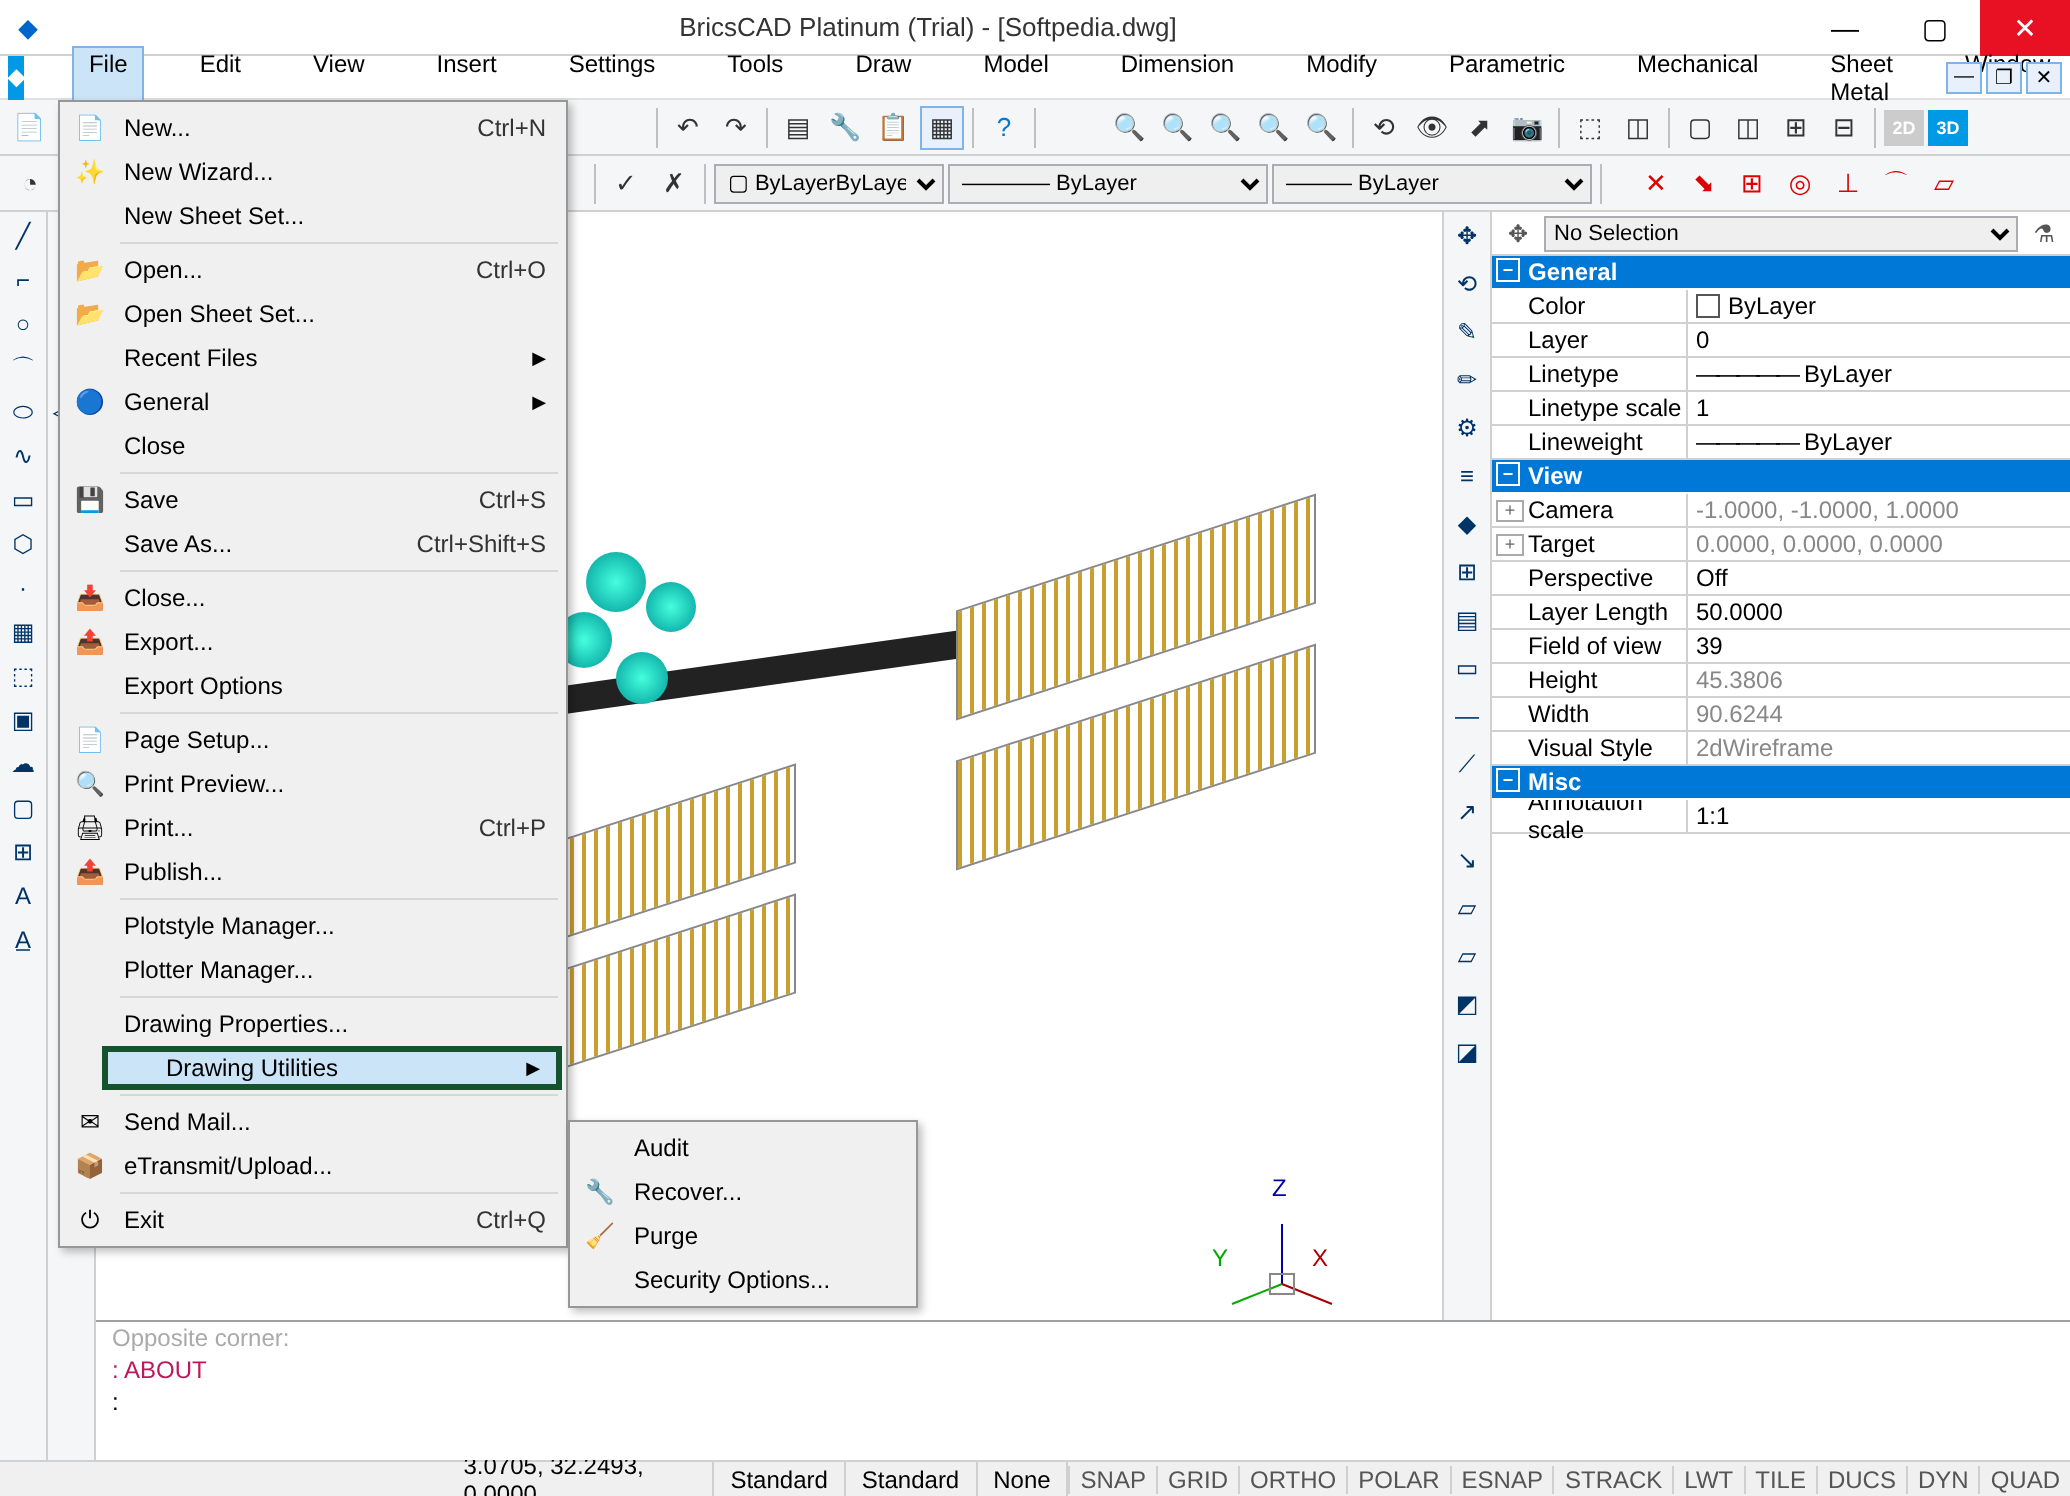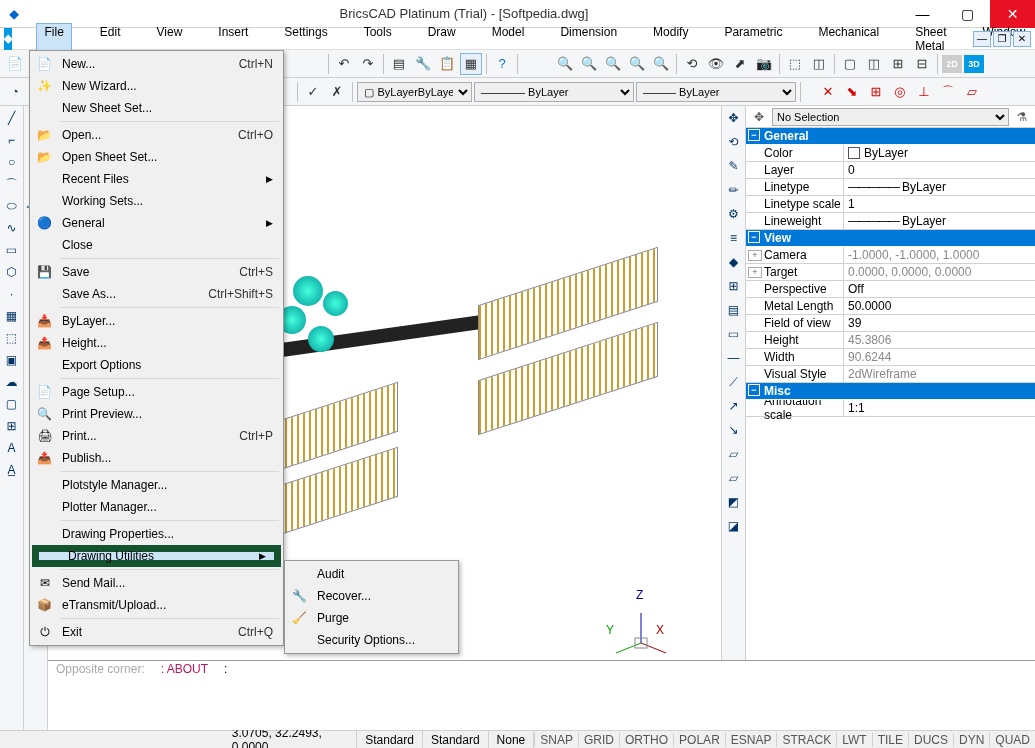--- a/index.html
+++ b/index.html
@@ -49,38 +49,38 @@
 .prop-row .pm2 { width:14px; text-align:center; font-size:9px; color:#666; border:1px solid #aaa; margin-left:2px; height:11px; line-height:9px; }
 .prop-row .pm2spacer { width:16px; }
 .prop-row .pname { width:82px; padding-left:2px; border-right:1px solid #d0d0d0; height:100%; display:flex; align-items:center; }
 .prop-row .pval { flex:1; padding-left:4px; display:flex; align-items:center; gap:4px; }
 .prop-row .pval.gray { color:#888; }
 .swatch { width:12px; height:12px; border:1px solid #555; background:#fff; }
 
 
 .dropdown { position:absolute; top:50px; left:29px; width:255px; background:#f0f0f0; border:1px solid #979797; box-shadow:2px 2px 4px rgba(0,0,0,0.25); z-index:100; padding:2px; }
 .dd-item { height:22px; display:flex; align-items:center; position:relative; padding-left:30px; }
-.dd-item.highlighted { background:#cce4f7; border:7px solid #14532d; padding-left:29px; }
+.dd-item.highlighted { background:#cce4f7; border:3px solid #14532d; padding-left:29px;margin-left:19px; }
 .dd-item .ddicon { position:absolute; left:4px; width:18px; height:18px; display:flex; align-items:center; justify-content:center; font-size:12px; }
 .dd-item .ddlabel { flex:1; }
 .dd-item .ddshort { color:#333; padding-right:8px; }
 .dd-item .ddarrow { padding-right:8px; font-size:9px; }
 .dd-sep { height:1px; background:#d7d7d7; margin:2px 2px 2px 28px; }
 
 
 .submenu { position:absolute; top:560px; left:284px; width:175px; background:#f0f0f0; border:1px solid #979797; box-shadow:2px 2px 4px rgba(0,0,0,0.25); z-index:101; padding:2px; }
 
 
 .axis { position:absolute; right:40px; bottom:60px; font-size:10px; }
 .axis .z { color:#00a; position:absolute; top:-30px; left:5px; }
 .axis .y { color:#0a0; position:absolute; top:5px; left:-25px; }
 .axis .x { color:#a00; position:absolute; top:5px; left:25px; }
 
 
-.cmdarea { height:55px; border-top:1px solid #a0a0a0; background:#fff; display:flex; font-family:Consolas,monospace; font-size:12px; }
+.cmdarea { height:55px; border-top:1px solid #a0a0a0; background:#fff; display:flex; flex-direction:column; font-family:Consolas,monospace; font-size:12px; }
 .cmdarea .cmdline { padding:1px 8px; color:#be185d; }
 .cmdarea .prompt { padding:1px 8px; display:flex; }
 
 
 .statusbar { height:18px; background:#f0f0f0; border-top:1px solid #d0d0d0; display:flex; align-items:center; font-size:11px; }
 .statusbar .cell { padding:0 8px; border-right:1px solid #d0d0d0; height:100%; display:flex; align-items:center; }
 .statusbar .spacer { flex:1; }
 .statusbar .right { display:flex; }
 .statusbar .scell { padding:0 5px; border-left:1px solid #d0d0d0; height:100%; display:flex; align-items:center; color:#555; }
 
@@ -332,21 +332,21 @@
           <div class="pname">Target</div>
           <div class="pval gray">0.0000, 0.0000, 0.0000</div>
         </div>
         <div class="prop-row">
           <span class="pm2spacer"></span>
           <div class="pname">Perspective</div>
           <div class="pval">Off</div>
         </div>
         <div class="prop-row">
           <span class="pm2spacer"></span>
-          <div class="pname">Metal Length</div>
+          <div class="pname">Layer Length</div>
           <div class="pval">50.0000</div>
         </div>
         <div class="prop-row">
           <span class="pm2spacer"></span>
           <div class="pname">Field of view</div>
           <div class="pval">39</div>
         </div>
         <div class="prop-row">
           <span class="pm2spacer"></span>
           <div class="pname">Height</div>
@@ -426,24 +426,20 @@
     <div class="dd-item">
       <span class="ddicon">📂</span>
       <span class="ddlabel">Open Sheet Set...</span>
     </div>
     <div class="dd-item">
       <span class="ddicon"></span>
       <span class="ddlabel">Recent Files</span>
       <span class="ddarrow">▶</span>
     </div>
     <div class="dd-item">
-      <span class="ddicon"></span>
-      <span class="ddlabel">Working Sets...</span>
-    </div>
-    <div class="dd-item">
       <span class="ddicon">🔵</span>
       <span class="ddlabel">General</span>
       <span class="ddarrow">▶</span>
     </div>
     <div class="dd-item">
       <span class="ddicon"></span>
       <span class="ddlabel">Close</span>
     </div>
     <div class="dd-sep"></div>
     <div class="dd-item">
@@ -452,25 +448,25 @@
       <span class="ddshort">Ctrl+S</span>
     </div>
     <div class="dd-item">
       <span class="ddicon"></span>
       <span class="ddlabel">Save As...</span>
       <span class="ddshort">Ctrl+Shift+S</span>
     </div>
     <div class="dd-sep"></div>
     <div class="dd-item">
       <span class="ddicon">📥</span>
-      <span class="ddlabel">ByLayer...</span>
+      <span class="ddlabel">Close...</span>
     </div>
     <div class="dd-item">
       <span class="ddicon">📤</span>
-      <span class="ddlabel">Height...</span>
+      <span class="ddlabel">Export...</span>
     </div>
     <div class="dd-item">
       <span class="ddicon"></span>
       <span class="ddlabel">Export Options</span>
     </div>
     <div class="dd-sep"></div>
     <div class="dd-item">
       <span class="ddicon">📄</span>
       <span class="ddlabel">Page Setup...</span>
     </div>

